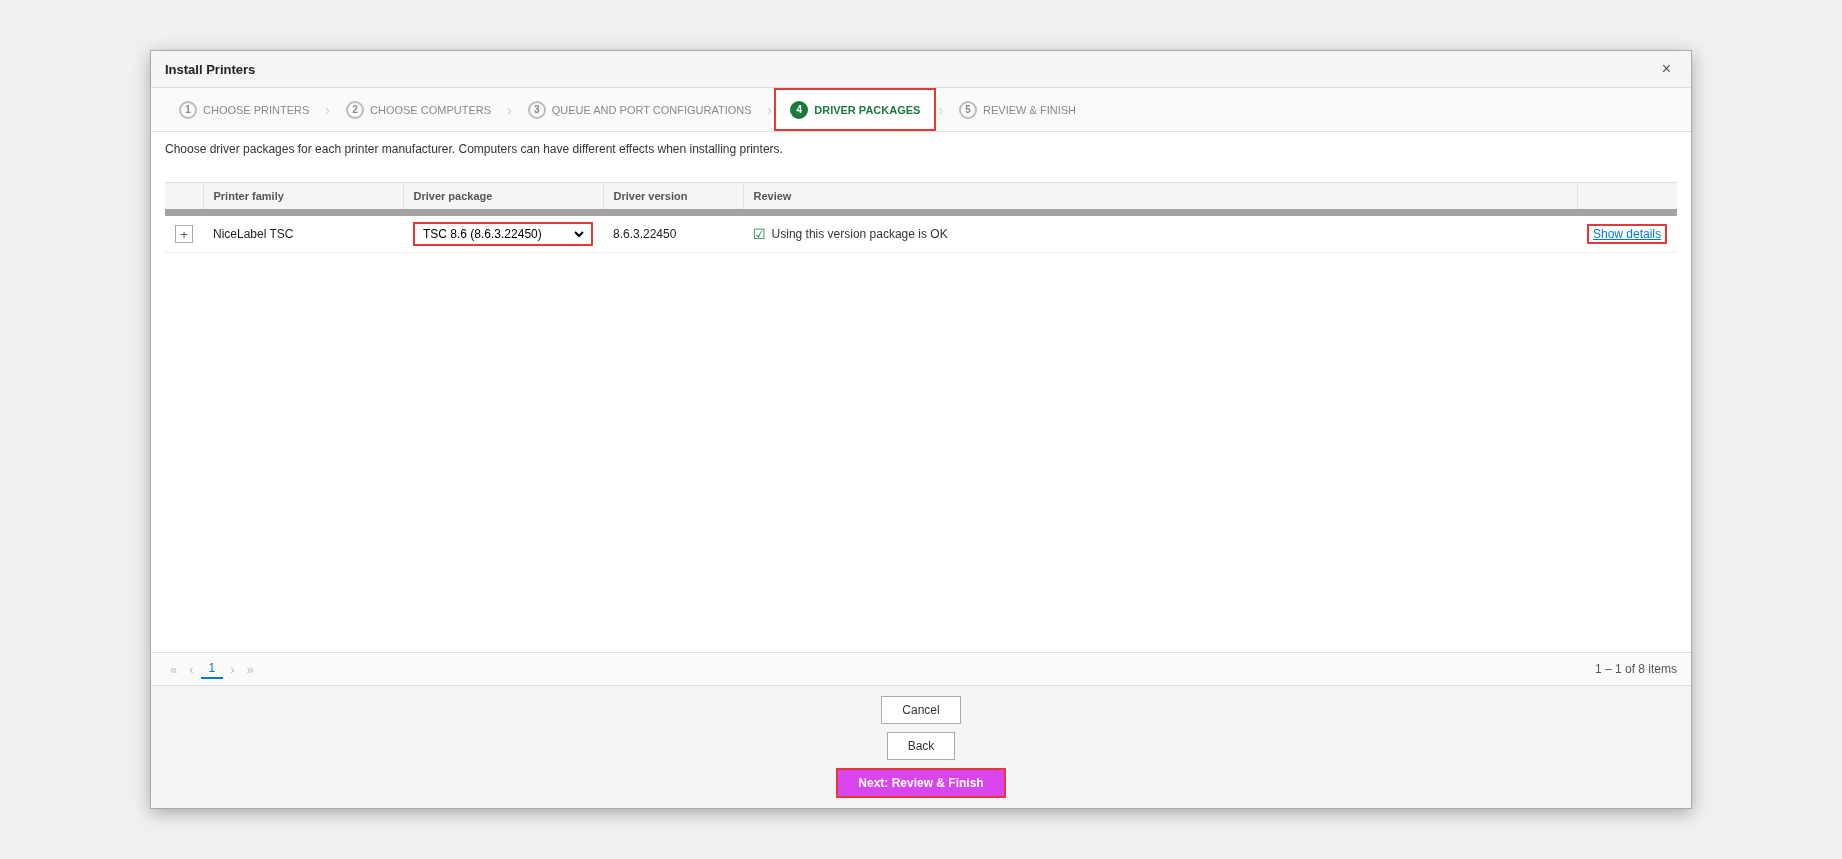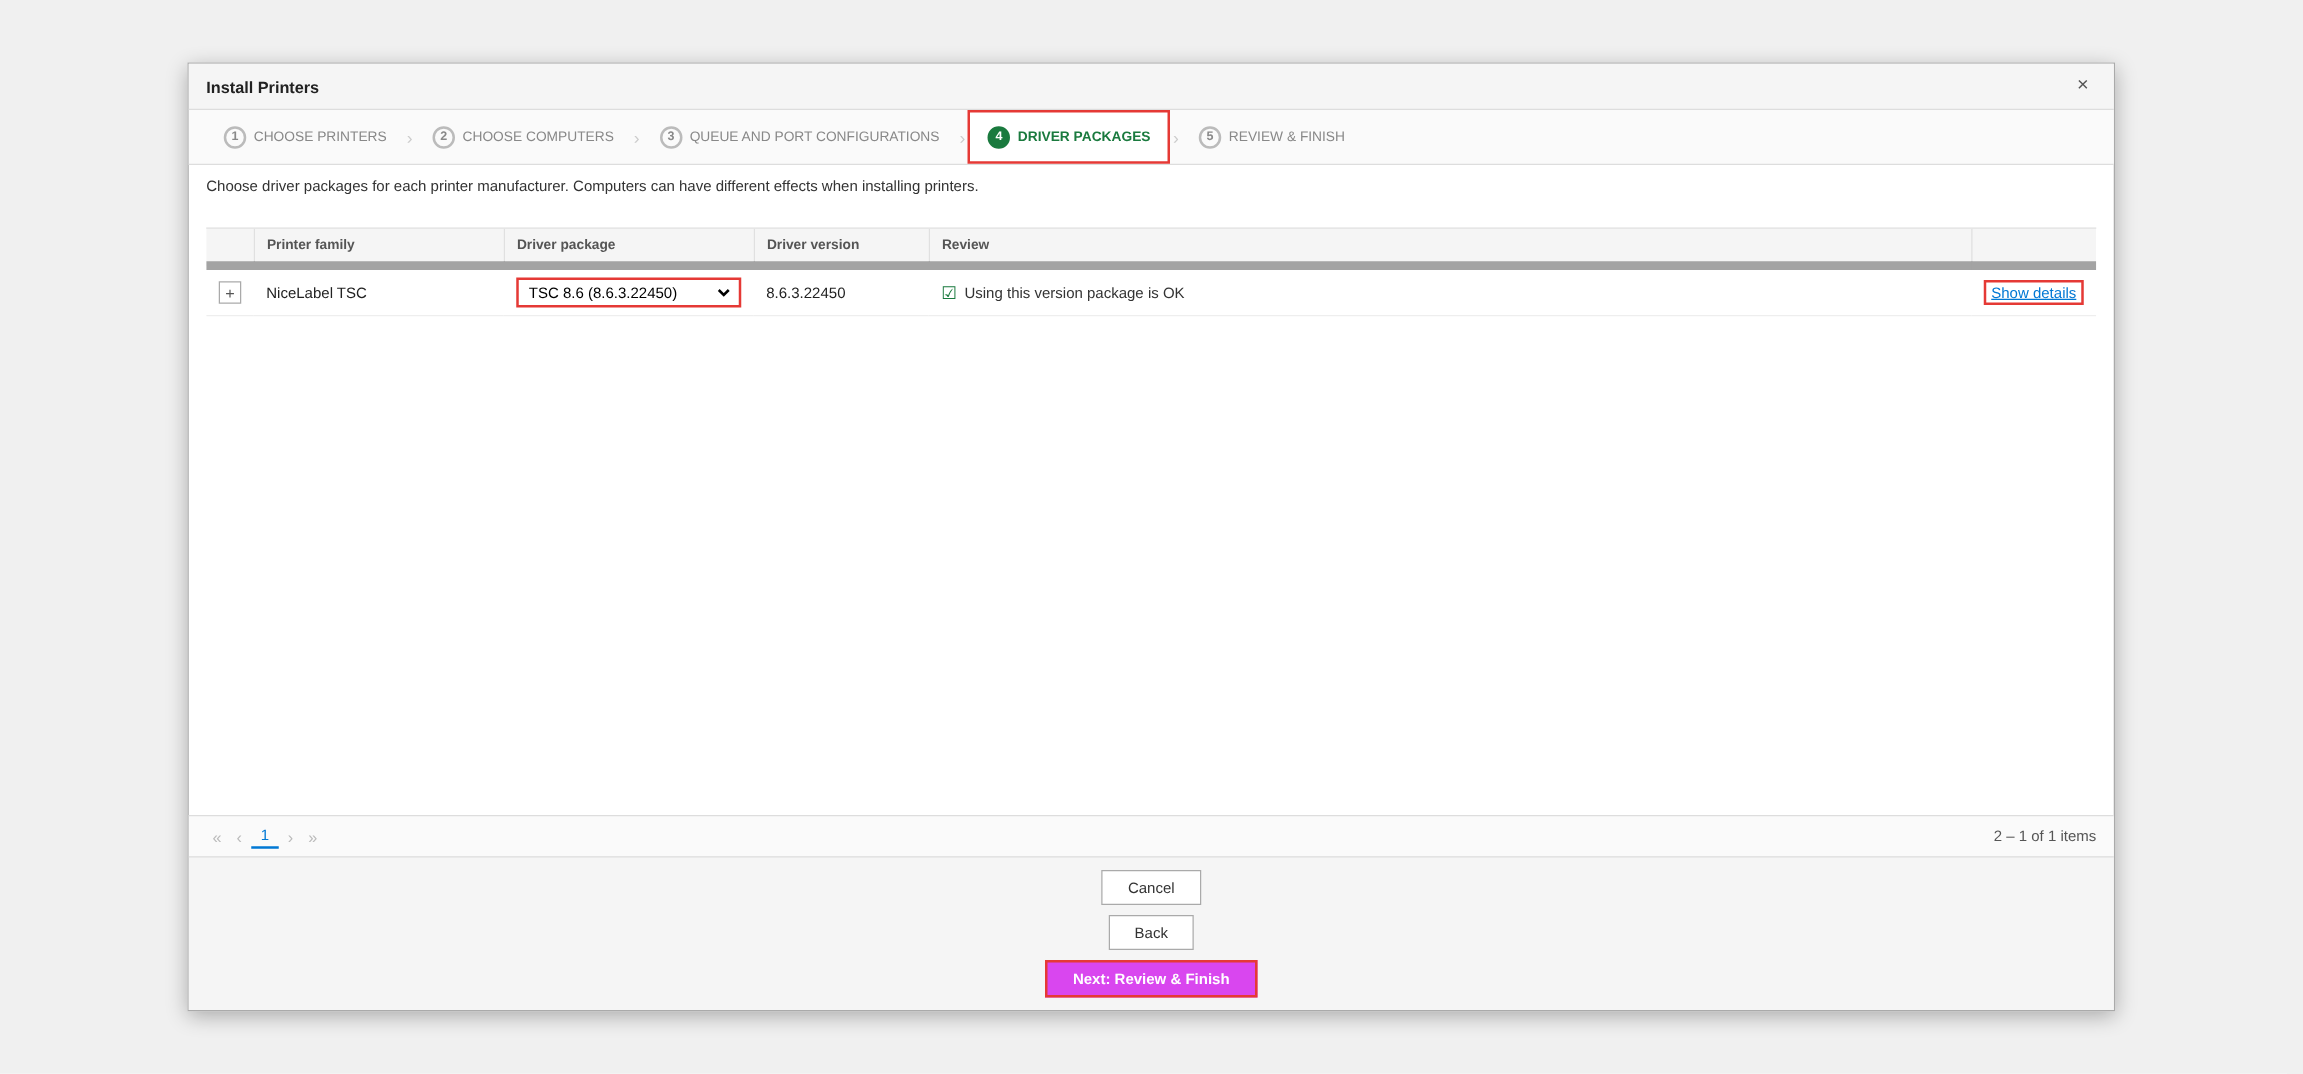--- a/index.html
+++ b/index.html
@@ -358,21 +358,21 @@
   </div>
 
   <div class="pagination-bar">
     <div class="pag-nav">
       <button class="pag-btn" disabled="">«</button>
       <button class="pag-btn" disabled="">‹</button>
       <span class="pag-num">1</span>
       <button class="pag-btn" disabled="">›</button>
       <button class="pag-btn" disabled="">»</button>
     </div>
-    <span class="pag-info">2 – 1 of 1 items</span>
+    <span class="pag-info">1 – 1 of 8 items</span>
   </div>
 
   <div class="dialog-footer">
     <button class="btn-cancel">Cancel</button>
     <button class="btn-back">Back</button>
     <button class="btn-next">Next: Review &amp; Finish</button>
   </div>
 
 </div>
 

